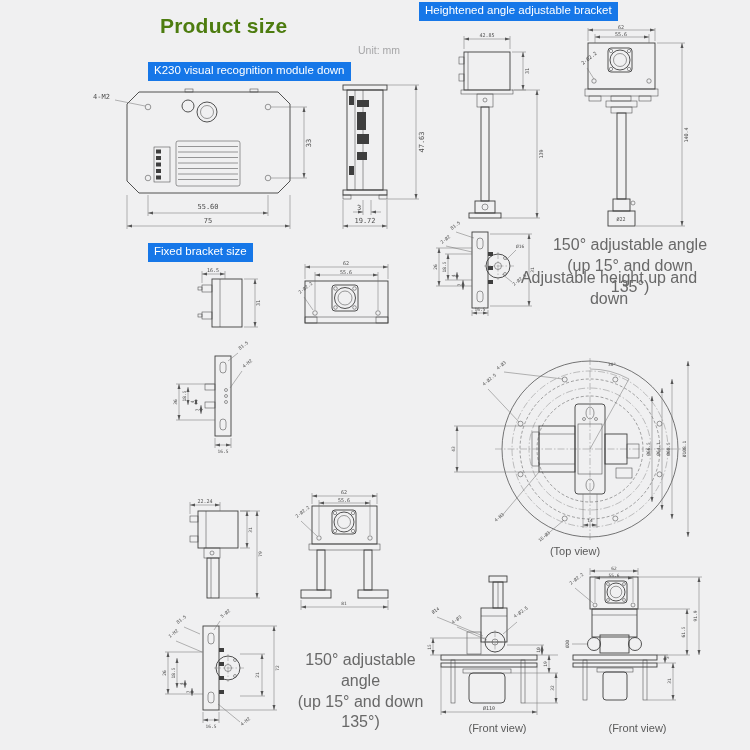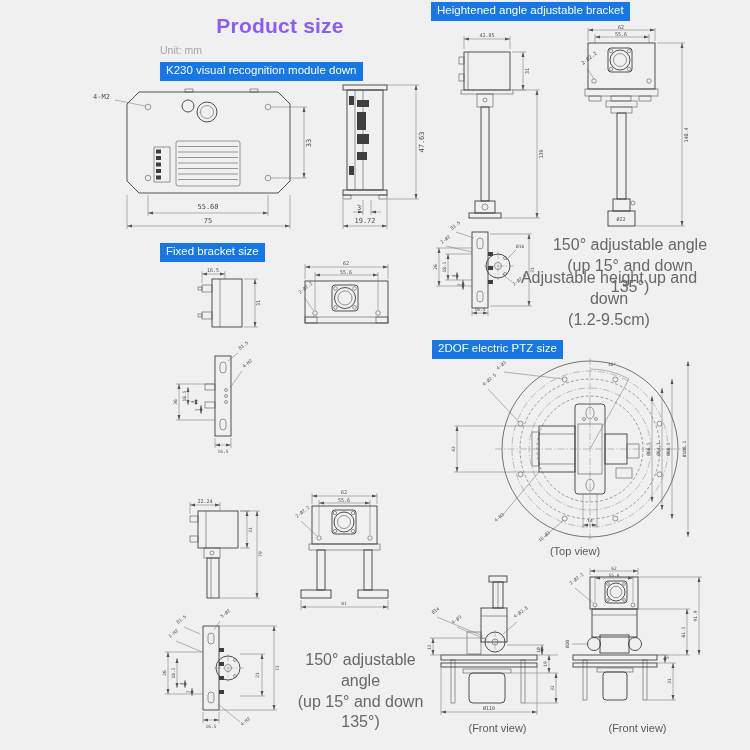--- a/index.html
+++ b/index.html
@@ -1,23 +1,23 @@
 <!DOCTYPE html>
 <html><head>
 <meta charset="utf-8">
 <style>
   html,body{margin:0;padding:0;background:#e4e4e6;}
   .stage{position:relative;width:750px;height:750px;background:#f0f0f1;overflow:hidden;
          font-family:"Liberation Sans",sans-serif;}
   .abs{position:absolute;}
-  .title{left:160px;top:14px;width:240px;text-align:center;font-size:21px;font-weight:bold;
-         color:#8b5cf6;letter-spacing:.2px;}
-  .unit{left:160px;top:44px;width:240px;text-align:left;font-size:10.5px;color:#a6a6a8;}
+  .title{left:160px;top:14px;width:240px;font-size:21px;font-weight:bold;
+         color:#4d7c0f;letter-spacing:.2px;}
+  .unit{left:160px;top:44px;width:240px;text-align:right;font-size:10.5px;color:#a6a6a8;}
   .tag{position:absolute;background:#1677e8;color:#fff;font-size:11.5px;line-height:1;
-       padding:3px 6px 4px;white-space:nowrap;margin-left:12px;}
+       padding:3px 6px 4px;white-space:nowrap;}
   .note{position:absolute;color:#686868;font-size:16px;line-height:1.3;text-align:center;}
   .cap{position:absolute;color:#5a5a5a;font-size:11px;text-align:center;}
   svg{position:absolute;overflow:visible;}
   svg text{font-family:"DejaVu Sans Mono",monospace;fill:#4d4d4d;}
   .t45{font-size:4.5px}.t5{font-size:5px}.t7{font-size:7px}
   .ol{fill:none;stroke:#3e3e3e;stroke-width:.9}
   .o2{fill:none;stroke:#4a4a4a;stroke-width:.55}
   .dk{fill:#3e3e3e;stroke:none}
   .dim{fill:none;stroke:#6e6e6e;stroke-width:.5}
   .arr{marker-start:url(#arr);marker-end:url(#arr)}
@@ -39,21 +39,20 @@
 
   <div class="abs title">Product size</div>
   <div class="abs unit">
     <span>Unit:</span>
     <span>mm</span>
   </div>
 
   <div class="tag" style="left:148px;top:62px">K230 visual recognition module down</div>
   <div class="tag" style="left:419px;top:2px">Heightened angle adjustable bracket</div>
   <div class="tag" style="left:148px;top:243px">Fixed bracket size</div>
-  <div class="tag" style="left:420px;top:340px">2DOF electric PTZ size</div>
 
   <svg style="left:85px;top:85px" width="235" height="152">
     <polygon class="ol" points="54,7 193,7 205,19 205,96 193,108 54,108 42,96 42,19"></polygon>
     <rect class="o2" x="100" y="4" width="8" height="3"></rect>
       <rect class="o2" x="165" y="4" width="8" height="3"></rect>
     <circle class="o2" cx="63" cy="22" r="2.8"></circle>
       <circle class="o2" cx="183" cy="22" r="2.8"></circle>
     <circle class="o2" cx="63" cy="93" r="2.8"></circle>
       <circle class="o2" cx="183" cy="93" r="2.8"></circle>
     <circle class="ol" cx="103" cy="21" r="6"></circle>
@@ -224,21 +223,20 @@
     <line class="dim arr" x1="99" y1="12" x2="99" y2="84"></line>
     <text class="t45" text-anchor="middle" transform="rotate(-90 104 48)" x="104" y="48">31</text>
   </svg>
 
   <div class="note" style="left:552px;top:235px;width:156px">
     <div>150° adjustable angle</div>
     <div>(up 15° and down 135°)</div>
   </div>
   <div class="note" style="left:515px;top:268px;width:188px">
     <div>Adjustable height up and down</div>
-    <div>(1.2-9.5cm)</div>
   </div>
 
   <svg style="left:190px;top:265px" width="80" height="78">
     <rect class="ol" x="22" y="14" width="30" height="48"></rect>
     <line class="o2" x1="30" y1="14" x2="30" y2="62"></line>
     <rect class="o2" x="12" y="20" width="10" height="7"></rect>
       <rect class="o2" x="12" y="47" width="10" height="7"></rect>
     <rect class="o2" x="8" y="22" width="4" height="3"></rect>
       <rect class="o2" x="8" y="49" width="4" height="3"></rect>
     <line class="dim" x1="12" y1="18" x2="12" y2="6"></line>

